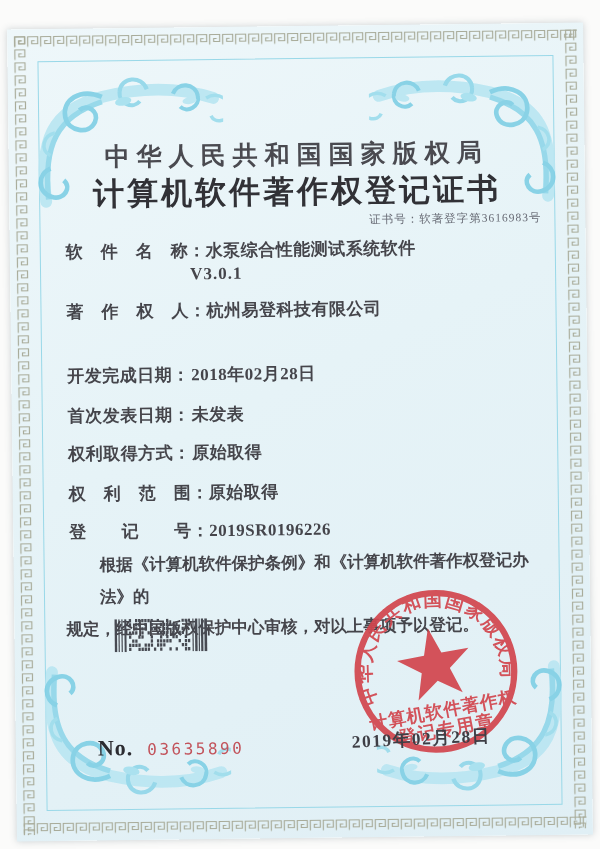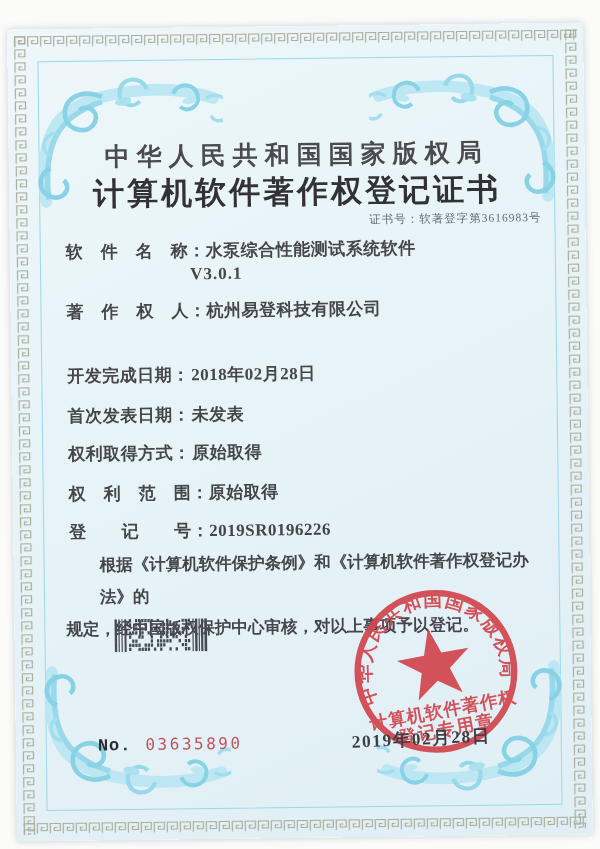--- a/index.html
+++ b/index.html
@@ -60,22 +60,22 @@
   
   .barcode{position:absolute;left:100px;top:591px;width:94px;height:33px;}
   
   .seal{position:absolute;left:330px;top:556px;opacity:.93;}
   .seal-date{
     position:absolute;left:336px;top:702px;font-size:17.5px;font-weight:bold;
     color:#3e3e45;letter-spacing:1.5px;transform:rotate(-2deg);
   }
   
   .serial{position:absolute;left:82px;top:707px;white-space:nowrap;}
-  .serial-prefix{font-size:17px;font-weight:bold;color:#2c2c31;letter-spacing:1px;
-    font-family:Liberation Mono, monospace;}
+  .serial-prefix{font-size:22px;font-weight:bold;color:#2c2c31;letter-spacing:1px;
+    font-family:Liberation Serif, serif;}
   .serial-number{font-size:16px;color:var(--serial_red,#c2535b);letter-spacing:2.5px;
     margin-left:10px;font-family:"DejaVu Sans Mono",monospace;}
   .defsvg{position:absolute;width:0;height:0;}
 </style>
 </head>
 <body>
 
 <div class="stage">
 
   <svg class="defsvg" aria-hidden="true">

